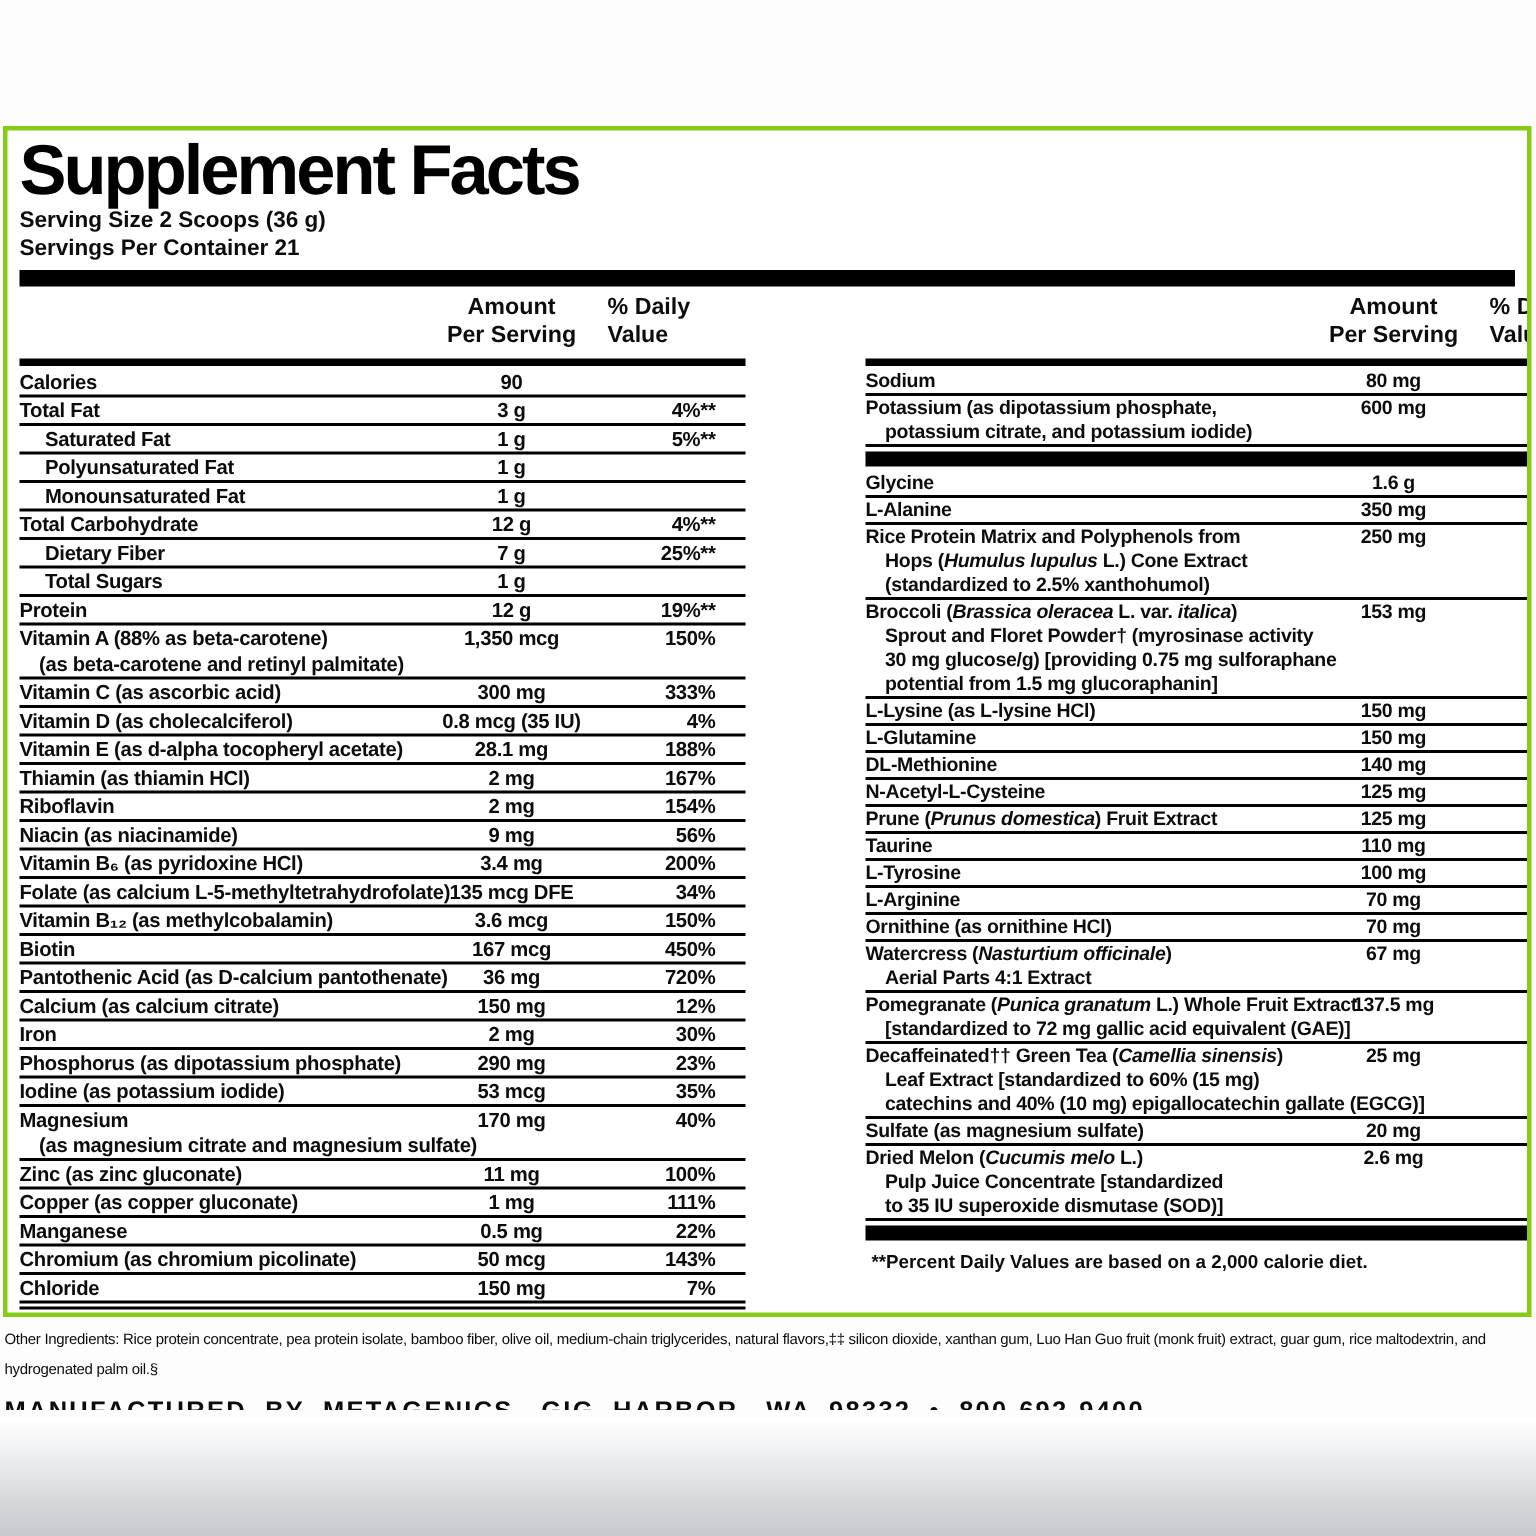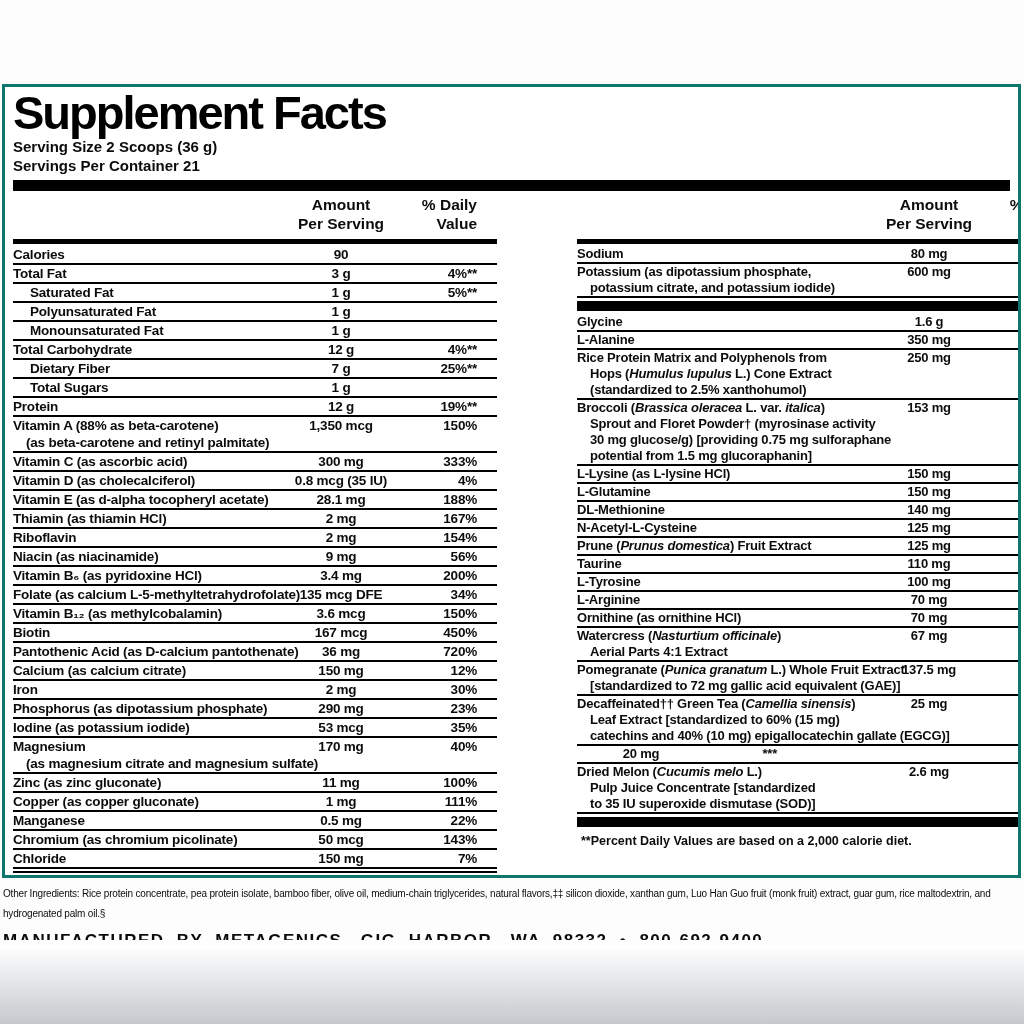--- a/index.html
+++ b/index.html
@@ -5,38 +5,38 @@
   html,body{margin:0;padding:0;}
   body{
     width:1024px;height:1024px;position:relative;overflow:hidden;
     background:#fdfdfd;color:#0c0c0c;
     font-family:"Liberation Sans","DejaVu Sans",sans-serif;
   }
   .bottom-fade{position:absolute;left:0;top:946px;width:1024px;height:78px;
     background:linear-gradient(#ffffff,#c5c9cd);}
   .label-box{
     position:absolute;left:2px;top:84px;width:1019px;height:794px;
-    border:3px solid #0f766e;background:#fff;box-sizing:border-box;
+    border:3px solid #84cc16;background:#fff;box-sizing:border-box;
     padding:2px 8px 0 8px;overflow:hidden;
   }
   .panel-title{
     margin:0;font-size:47px;line-height:48px;font-weight:bold;
     letter-spacing:-2px;color:#000;
   }
   .serving{font-size:15px;line-height:19px;font-weight:bold;}
   .thick-bar{height:11px;background:#000;margin-top:5px;}
   .cols{display:flex;align-items:stretch;height:668px;gap:36px;}
   .col{box-sizing:border-box;}
   .col.left{width:484px;}
   .col.right{width:508px;}
   .vdivider{width:5px;background:#000;margin:0 4px;}
   .col-head{display:flex;padding:4px 20px 2px 0;height:42px;box-sizing:content-box;}
   .col-head .sp{flex:1;}
   .h-amount{width:128px;text-align:center;font-weight:bold;font-size:15.5px;line-height:19px;}
-  .h-dv{width:72px;text-align:right;font-weight:bold;font-size:15.5px;line-height:19px;}
+  .h-dv{width:72px;text-align:left;font-weight:bold;font-size:15.5px;line-height:19px;}
   .h-amount span,.h-dv span{display:block;}
   .head-bar{height:5px;background:#000;margin-bottom:2px;}
   .rows{font-weight:bold;}
   .col.left .rows{font-size:13.5px;line-height:17px;letter-spacing:-0.2px;}
   .col.right .rows{font-size:13px;line-height:16px;letter-spacing:-0.2px;}
   .row{border-bottom:2px solid #000;}
   .row .line{display:flex;align-items:flex-end;padding-right:20px;}
   .row .lbl{flex:1;min-width:0;white-space:nowrap;}
   .row.indent .lbl{padding-left:17px;}
   .row .amt{width:128px;flex:none;text-align:center;white-space:nowrap;}
@@ -451,20 +451,21 @@
             <div class="line">
               <span class="lbl">Decaffeinated†† Green Tea (<i>Camellia sinensis</i>)</span>
               <span class="amt">25 mg</span>
               <span class="dvv">***</span>
             </div>
             <div class="cont">Leaf Extract [standardized to 60% (15 mg)</div>
             <div class="cont">catechins and 40% (10 mg) epigallocatechin gallate (EGCG)]</div>
           </div>
           <div class="row">
             <div class="line">
+              <span class="lbl">Sulfate (as magnesium sulfate)</span>
               <span class="amt">20 mg</span>
               <span class="dvv">***</span>
             </div>
           </div>
           <div class="row">
             <div class="line">
               <span class="lbl">Dried Melon (<i>Cucumis melo</i> L.)</span>
               <span class="amt">2.6 mg</span>
               <span class="dvv">***</span>
             </div>

